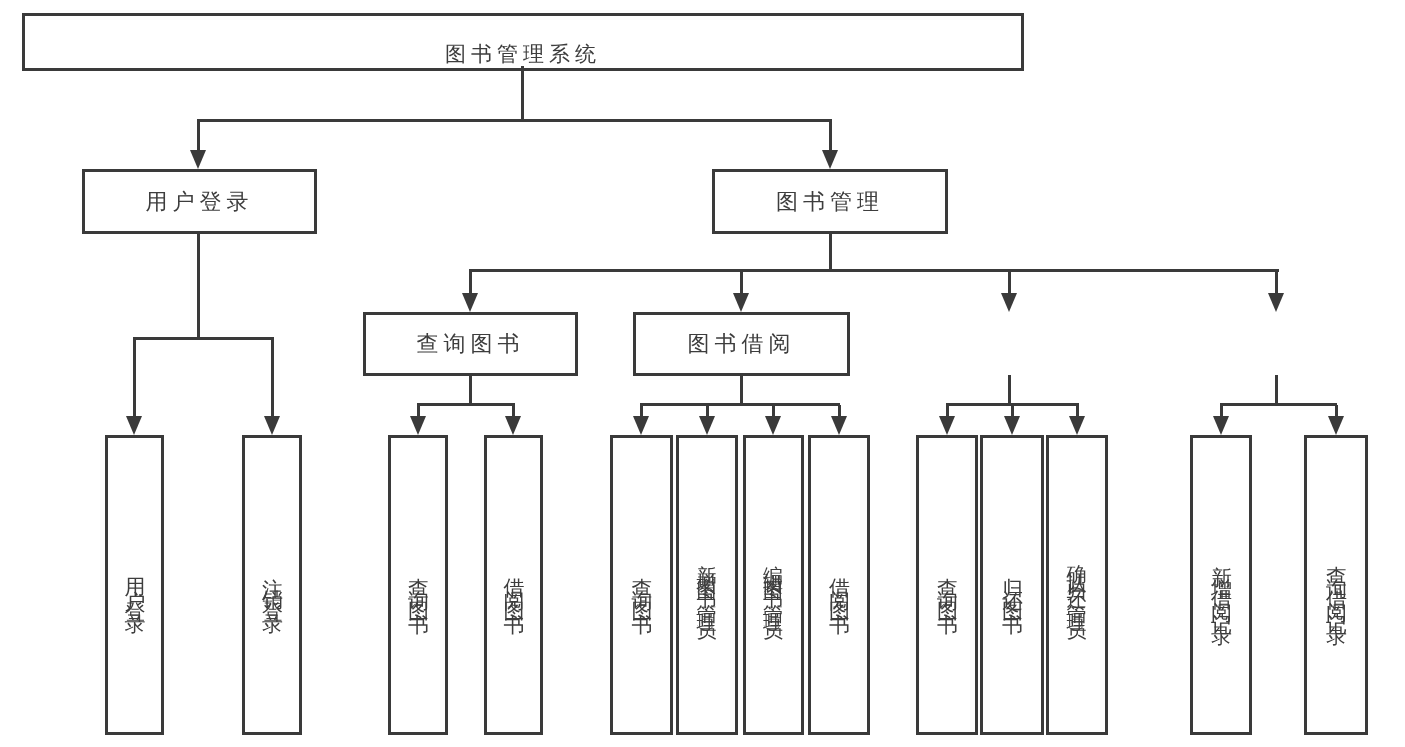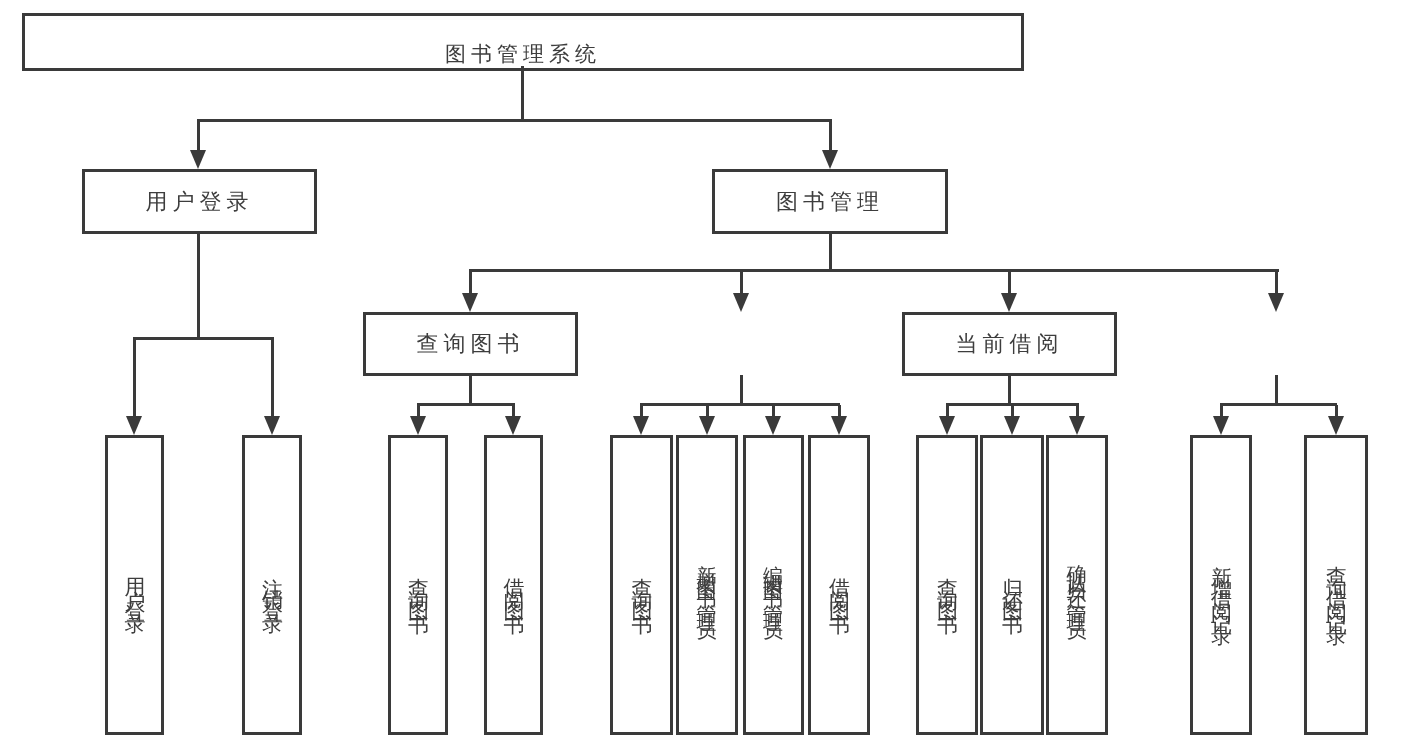--- a/index.html
+++ b/index.html
@@ -67,22 +67,22 @@
   <div class="line" style="left:1008px;top:271px;width:3px;height:23px;"></div>
   <div class="line" style="left:1275px;top:271px;width:3px;height:23px;"></div>
   <div class="arrow" style="left:462px;top:293px;"></div>
   <div class="arrow" style="left:733px;top:293px;"></div>
   <div class="arrow" style="left:1001px;top:293px;"></div>
   <div class="arrow" style="left:1268px;top:293px;"></div>
 
   <div class="box hbox" style="left:363px;top:312px;width:215px;height:64px;">
     <span>查询图书</span>
   </div>
-  <div class="box hbox" style="left:902px;top:312px;width:215px;height:64px;">
-    <span>当前借阅</span>
+  <div class="box hbox" style="left:633px;top:312px;width:217px;height:64px;">
+    <span>图书借阅</span>
   </div>
 
   <div class="line" style="left:469px;top:375px;width:3px;height:30px;"></div>
   <div class="line" style="left:417px;top:403px;width:98px;height:3px;"></div>
   <div class="line" style="left:417px;top:405px;width:3px;height:12px;"></div>
   <div class="line" style="left:512px;top:405px;width:3px;height:12px;"></div>
   <div class="arrow" style="left:410px;top:416px;"></div>
   <div class="arrow" style="left:505px;top:416px;"></div>
 
   <div class="line" style="left:740px;top:375px;width:3px;height:30px;"></div>

